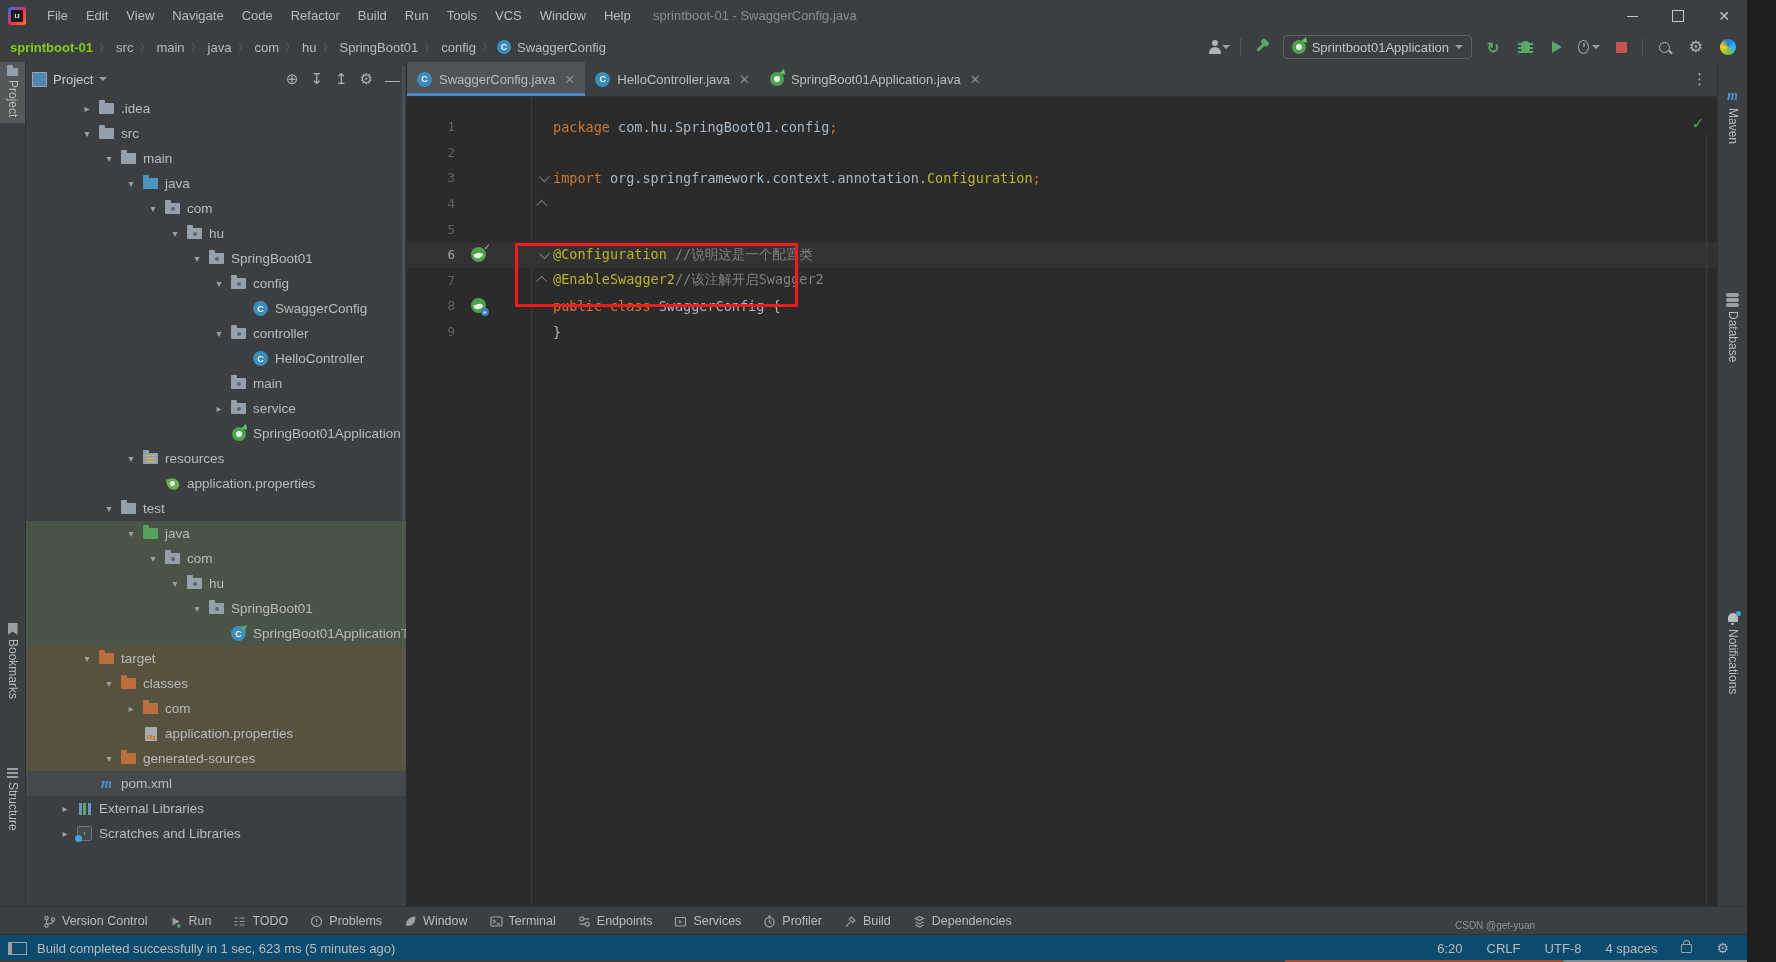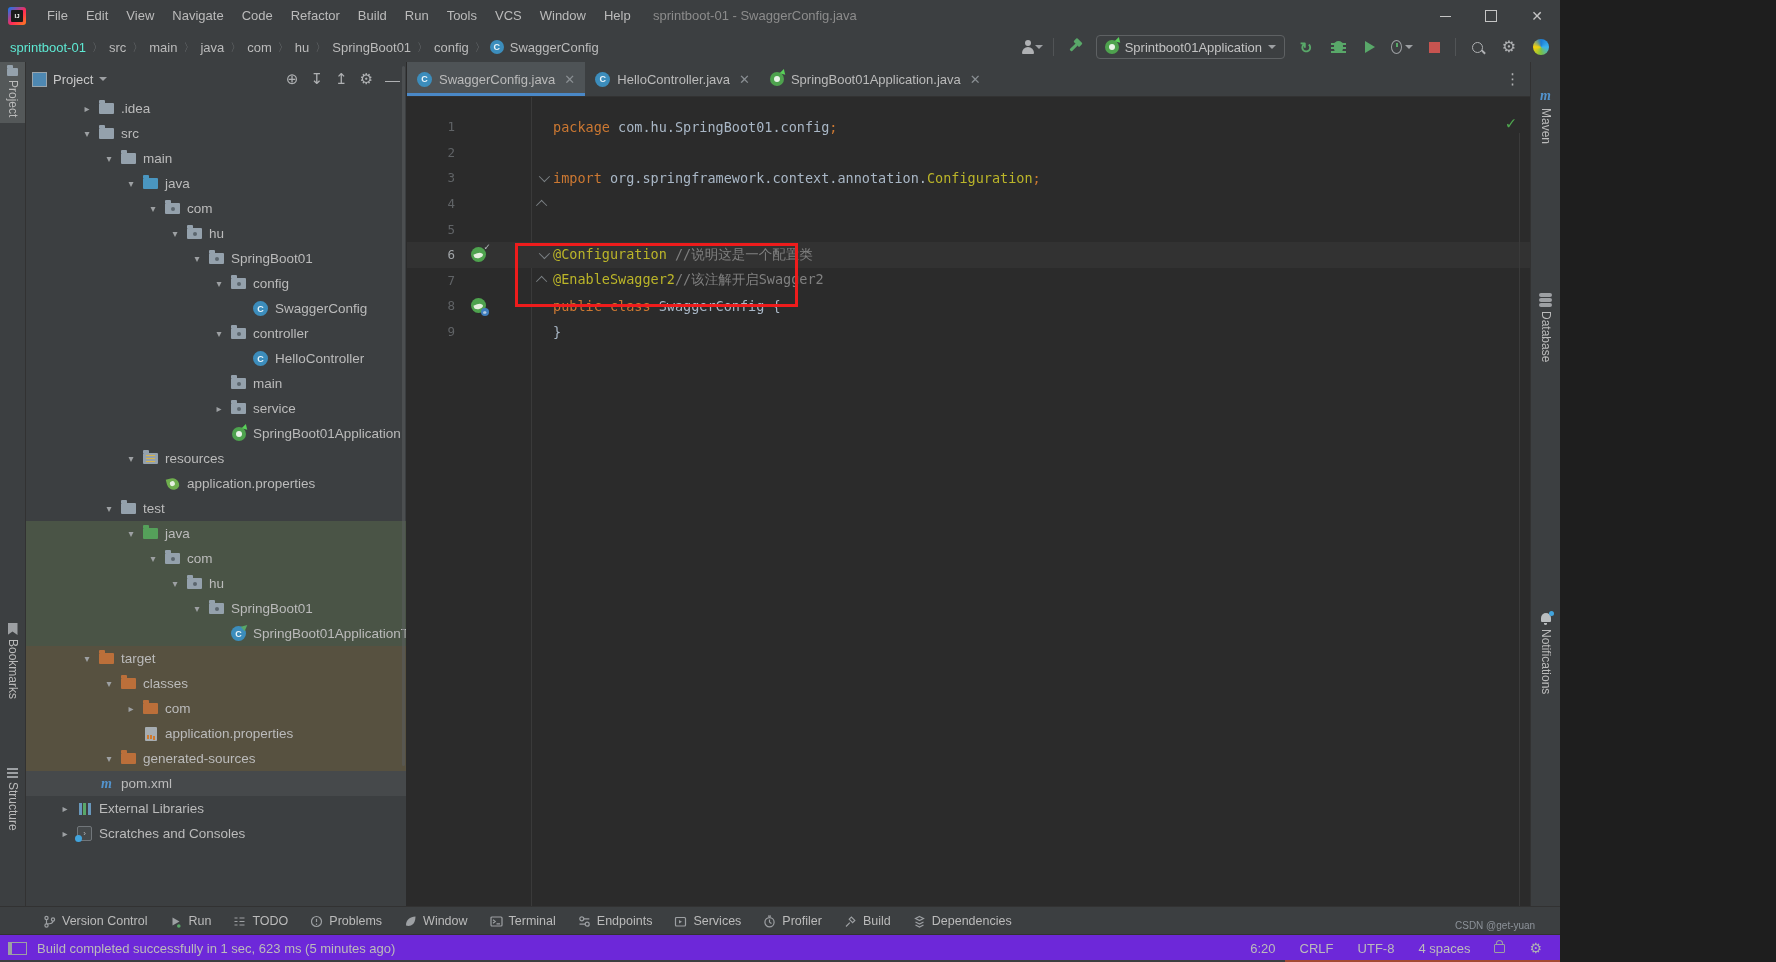--- a/index.html
+++ b/index.html
@@ -1,16 +1,16 @@
 <!DOCTYPE html>
 <html><head>
 <meta charset="utf-8">
 <style>
   html,body{margin:0;padding:0;background:#1e1e1e;}
-  #app{position:relative;width:1560px;height:962px;background:#3c3f41;overflow:hidden;
+  #app{position:relative;width:1747px;height:962px;background:#3c3f41;overflow:hidden;
        font-family:"Liberation Sans",sans-serif;color:#bbbbbb;font-size:13px;
        -webkit-font-smoothing:antialiased;}
   
   .titlebar{position:absolute;left:0;top:0;right:0;height:32px;background:#3c3f41;
             display:flex;align-items:center;border-bottom:1px solid #323232;}
   .idea-logo{width:18px;height:18px;border-radius:3px;margin:0 12px 0 8px;
              background:linear-gradient(135deg,#087cfa 0%,#fe2857 55%,#fc801d 100%);
              display:flex;align-items:center;justify-content:center;}
   .idea-logo i{width:12px;height:12px;background:#1b1b1b;display:block;border-radius:1px;
                color:#fff;font-style:normal;font-size:6px;font-weight:bold;line-height:12px;text-align:center;}
@@ -18,21 +18,21 @@
   .win-title{position:absolute;left:653px;top:0;height:32px;line-height:32px;color:#8c8c8c;}
   .win-controls{position:absolute;right:0;top:0;height:32px;display:flex;}
   .win-btn{width:46px;height:32px;display:flex;align-items:center;justify-content:center;color:#c5c5c5;font-size:14px;}
   .win-btn .sq{width:10px;height:10px;border:1px solid #c5c5c5;display:block;}
   .win-btn .mn{width:11px;height:1px;background:#c5c5c5;display:block;}
   
   .navbar{position:absolute;left:0;top:32px;right:0;height:30px;background:#3c3f41;
           border-bottom:1px solid #323232;display:flex;align-items:center;}
   .crumbs{display:flex;align-items:center;padding-left:8px;white-space:nowrap;}
   .crumb{color:#bbbbbb;padding:0 2px;}
-  .crumb.first{color:#5eead4;font-weight:normal;}
+  .crumb.first{color:#84cc16;font-weight:bold;}
   .crumb-sep{color:#6e7173;margin:0 4px;font-size:11px;}
   .crumb-classicon{margin-right:4px;}
   .nav-right{position:absolute;right:8px;top:0;height:30px;display:flex;align-items:center;gap:10px;}
   .tool-icon{display:flex;align-items:center;justify-content:center;width:22px;height:22px;color:#afb1b3;}
   .divider-v{width:1px;height:18px;background:#515456;}
   .combo{display:flex;align-items:center;gap:6px;border:1px solid #5e6163;border-radius:4px;
          height:22px;padding:0 8px;color:#c3c3c3;}
   .caret-down{width:0;height:0;border-left:4px solid transparent;border-right:4px solid transparent;
               border-top:4px solid #9da0a3;display:inline-block;}
   .boot-ic{width:14px;height:14px;border-radius:50%;background:#4EA24E;position:relative;display:inline-block;}
@@ -137,21 +137,21 @@
       background:#3f7dbc;color:#fff;font-size:6px;line-height:8px;text-align:center;font-family:"Liberation Sans",sans-serif;}
   .red-box{position:absolute;left:108px;top:146px;width:277px;height:58px;border:3px solid #ee1c1c;z-index:5;}
   .insp-ok{position:absolute;right:14px;top:16px;color:#4fa74f;font-size:17px;font-weight:bold;}
   .edit-scrollsep{position:absolute;right:10px;top:36px;bottom:0;width:1px;background:#3a3a3a;}
   
   .btoolbar{position:absolute;left:0;right:0;top:906px;height:28px;background:#3c3f41;border-top:1px solid #323232;
             display:flex;align-items:center;gap:4px;padding-left:34px;}
   .btool{display:flex;align-items:center;gap:6px;padding:0 9px;height:28px;color:#bbbbbb;font-size:12.5px;}
   .btool svg{display:block;}
   
-  .statusbar{position:absolute;left:0;right:0;top:934px;height:26px;background:#6d28d9;border-top:1px solid #323232;
+  .statusbar{position:absolute;left:0;right:0;top:934px;height:26px;background:#0c4a6e;border-top:1px solid #323232;
              display:flex;align-items:center;font-size:13px;color:#bbbbbb;}
   .sb-toggle{width:14px;height:11px;border:1px solid #9da0a3;border-left-width:4px;margin:0 10px 0 8px;}
   .sb-right{margin-left:auto;display:flex;align-items:center;gap:24px;margin-right:18px;}
   .lock-ic{width:9px;height:7px;border:1px solid #9da0a3;border-radius:1px;position:relative;display:inline-block;}
   .lock-ic::before{content:"";position:absolute;left:1px;top:-5px;width:5px;height:4px;border:1px solid #9da0a3;border-bottom:none;border-radius:4px 4px 0 0;}
   .watermark{position:absolute;left:1455px;top:920px;color:#9aa0a8;opacity:.85;font-size:10px;z-index:9;}
   .bottom-strip{position:absolute;left:0;top:960px;width:1776px;height:2px;background:#3c3f41;}
   .bottom-strip .seg1{position:absolute;left:1285px;width:278px;height:2px;background:#a34a33;}
   .bottom-strip .seg2{position:absolute;left:1563px;width:213px;height:2px;background:#8a8a8a;border-radius:2px 0 0 0;}
   
@@ -506,21 +506,21 @@
                 <i></i>
               </span>
             </span>
             <span class="lbl">External Libraries</span>
           </div>
           <div class="trow" style="padding-left: 28px;">
             <span class="chev">▸</span>
             <span class="tico">
               <span class="scratch-ic">›</span>
             </span>
-            <span class="lbl">Scratches and Consoles</span>
+            <span class="lbl">Scratches and Libraries</span>
           </div>
         </div>
       <div class="pp-scroll"></div>
     </div>
 
     <div class="editor-col">
       <div class="tabbar" id="tabbar">
           <div class="tab active">
             <span class="cls-ic">C</span>
             <span>SwaggerConfig.java</span>

